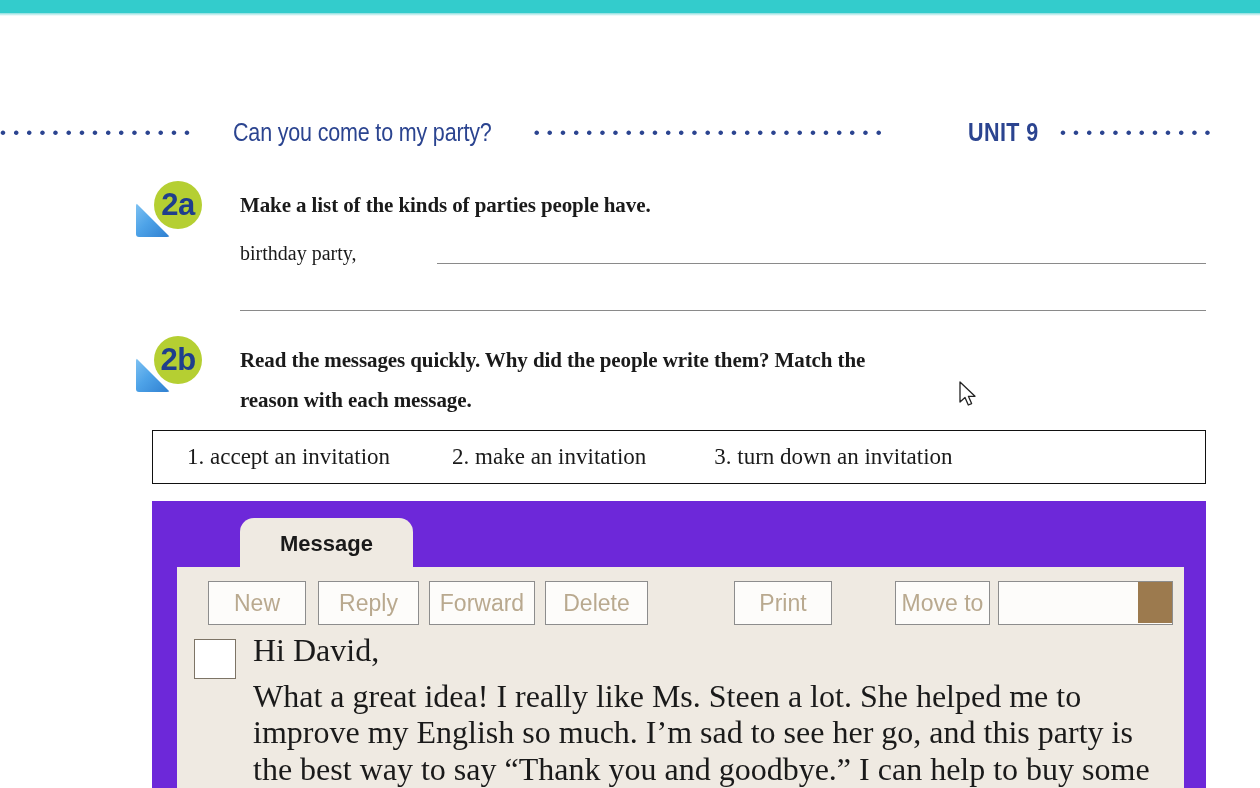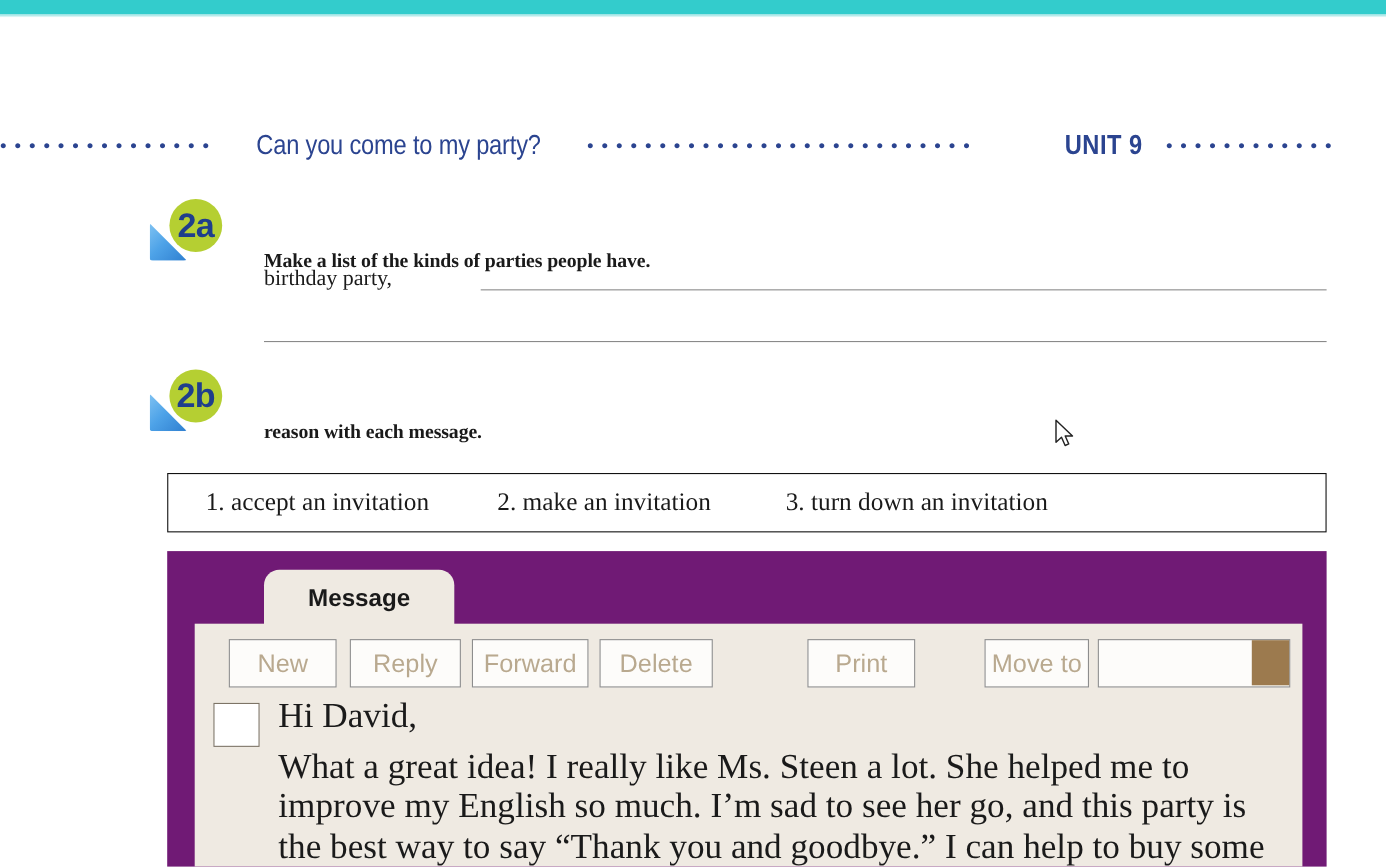--- a/index.html
+++ b/index.html
@@ -108,25 +108,24 @@
     letter-spacing: -0.5px;
     display: flex;
     align-items: center;
     justify-content: center;
   }
 
   .ex-heading {
     position: absolute;
     font-family: "Liberation Serif", serif;
     font-weight: bold;
-    font-size: 18px;
+    font-size: 21px;
     color: #1a1a1a;
     line-height: 40px;
     letter-spacing: -0.1px;
-    margin-top: 32px;
   }
 
   
   #seed-text {
     position: absolute;
     left: 240px;
     top: 236px;
     font-size: 20px;
     color: #1a1a1a;
     line-height: 34px;
@@ -162,21 +161,21 @@
   #option-2 { margin-left: 62px; }
   #option-3 { margin-left: 68px; }
 
   
   #email-frame {
     position: absolute;
     left: 152px;
     top: 501px;
     width: 1054px;
     height: 287px;
-    background: #701a75;
+    background: #6d28d9;
     box-sizing: border-box;
     overflow: hidden;
   }
   #tab-message {
     position: absolute;
     left: 88px;
     top: 17px;
     width: 173px;
     height: 52px;
     background: #efeae2;
@@ -303,20 +302,21 @@
 <div id="seed-text">birthday party,</div>
 <div class="answer-line" id="answer-line-1"></div>
 <div class="answer-line" id="answer-line-2"></div>
 
 <div class="exercise" style="left:0;top:0;width:1260px;height:0;">
   <div class="badge-wrap" style="left:136px;top:336px;">
     <div class="tri-shape"></div>
     <div class="badge-circle">2b</div>
   </div>
   <div class="ex-heading" style="left:240px;top:340px;width:960px;">
+    <span style="display: block;">Read the messages quickly. Why did the people write them? Match the</span>
     <span style="display: block;">reason with each message.</span>
   </div>
 </div>
 
 <div id="options-box">
   <span class="option-item" id="option-1">1. accept an invitation</span>
   <span class="option-item" id="option-2">2. make an invitation</span>
   <span class="option-item" id="option-3">3. turn down an invitation</span>
 </div>
 

